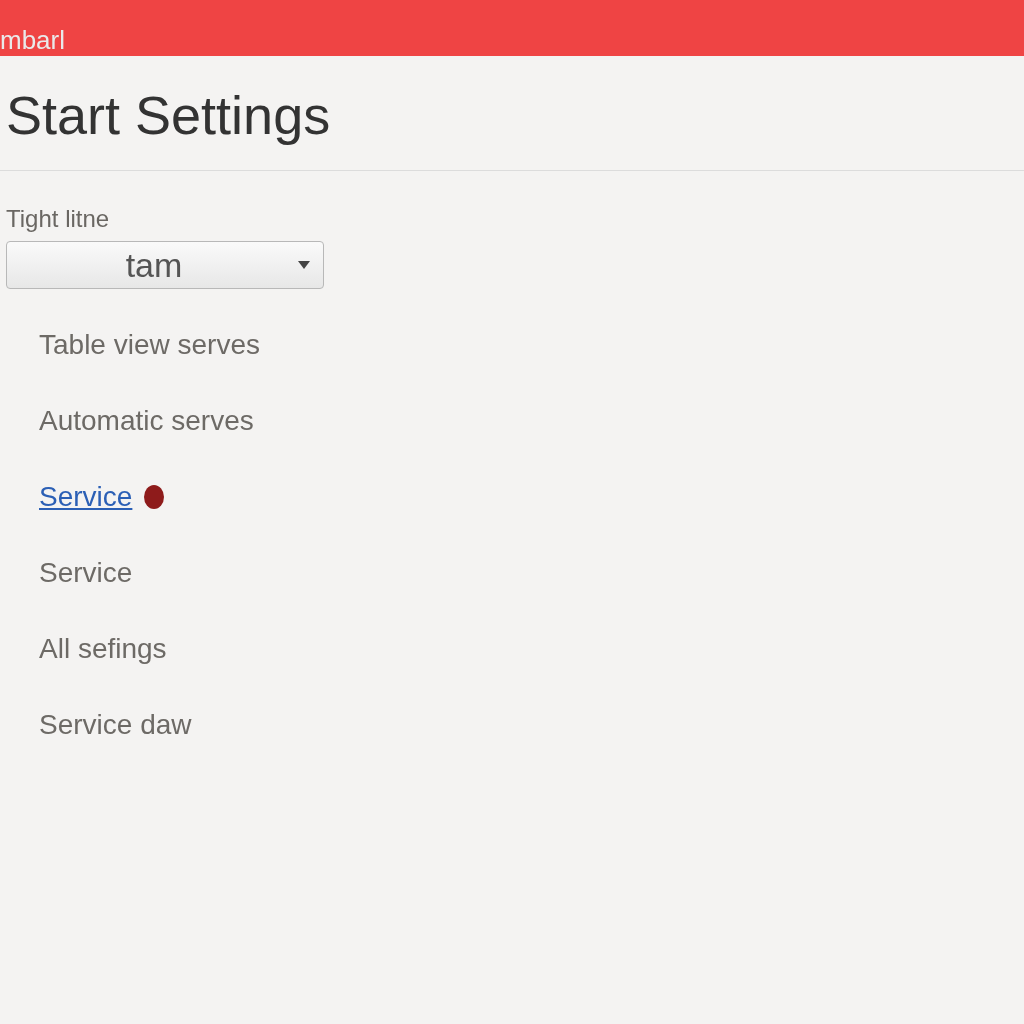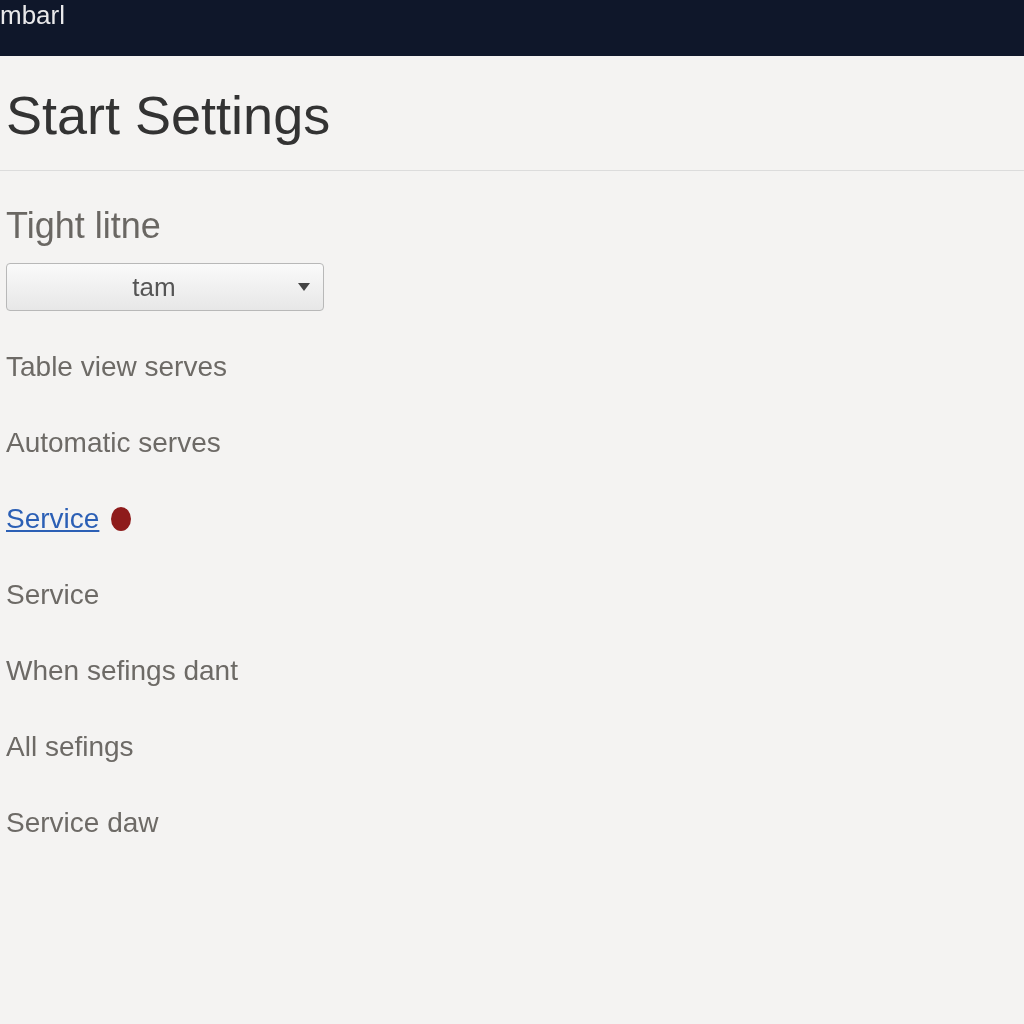--- a/index.html
+++ b/index.html
@@ -7,57 +7,57 @@
     width: 1024px;
     height: 1024px;
     font-family: "Segoe UI", "Helvetica Neue", Arial, sans-serif;
     background: #f4f3f2;
     color: #4a4a4a;
     overflow: hidden;
   }
   .topbar {
     width: 100%;
     height: 56px;
-    background: #0f172a;
+    background: #ef4444;
     color: #e9e9ea;
     display: flex;
-    align-items: flex-start;
+    align-items: flex-end;
     padding-left: 0;
     font-size: 26px;
     font-weight: 400;
   }
   .content {
     padding: 28px 0 0 0;
   }
   .page-title {
     font-size: 54px;
     font-weight: 400;
     color: #333;
     padding: 0 1px 24px 6px;
     border-bottom: 1px solid #dcdcdc;
     margin-bottom: 34px;
   }
   .field-group { padding-left: 6px; margin-bottom: 40px; }
   .field-label {
-    font-size: 36px;
+    font-size: 24px;
     color: #6a6763;
-    margin-bottom: 16px;
+    margin-bottom: 8px;
   }
   .select-wrap {
     position: relative;
     width: 318px;
     height: 48px;
   }
   .select {
     width: 100%;
     height: 100%;
     border: 1px solid #b8b8b8;
     border-radius: 4px;
     background: linear-gradient(#fafafa, #e7e7e7);
-    font-size: 26px;
+    font-size: 34px;
     color: #555;
     padding: 4px 32px 4px 10px;
     appearance: none;
     -webkit-appearance: none;
   }
   .caret {
     position: absolute;
     right: 14px;
     top: 50%;
     transform: translateY(-50%);
@@ -68,20 +68,21 @@
     pointer-events: none;
   }
   .list { padding-left: 6px; }
   .list-item {
     font-size: 28px;
     color: #6d6a66;
     margin-bottom: 44px;
     display: flex;
     align-items: center;
     gap: 12px;
+    margin-left: 33px;
   }
   .list-item a {
     color: #2b5fb5;
     text-decoration: underline;
   }
   .dot {
     width: 20px;
     height: 24px;
     border-radius: 50% / 50%;
     background: #8e1b1b;
@@ -114,22 +115,19 @@
       <span>Automatic serves</span>
     </div>
     <div class="list-item">
       <a href="#">Service</a>
       <span class="dot"></span>
     </div>
     <div class="list-item">
       <span>Service</span>
     </div>
     <div class="list-item">
-      <span>When sefings dant</span>
-    </div>
-    <div class="list-item">
       <span>All sefings</span>
     </div>
     <div class="list-item">
       <span>Service daw</span>
     </div>
   </div>
 </div>
 
 </body></html>

